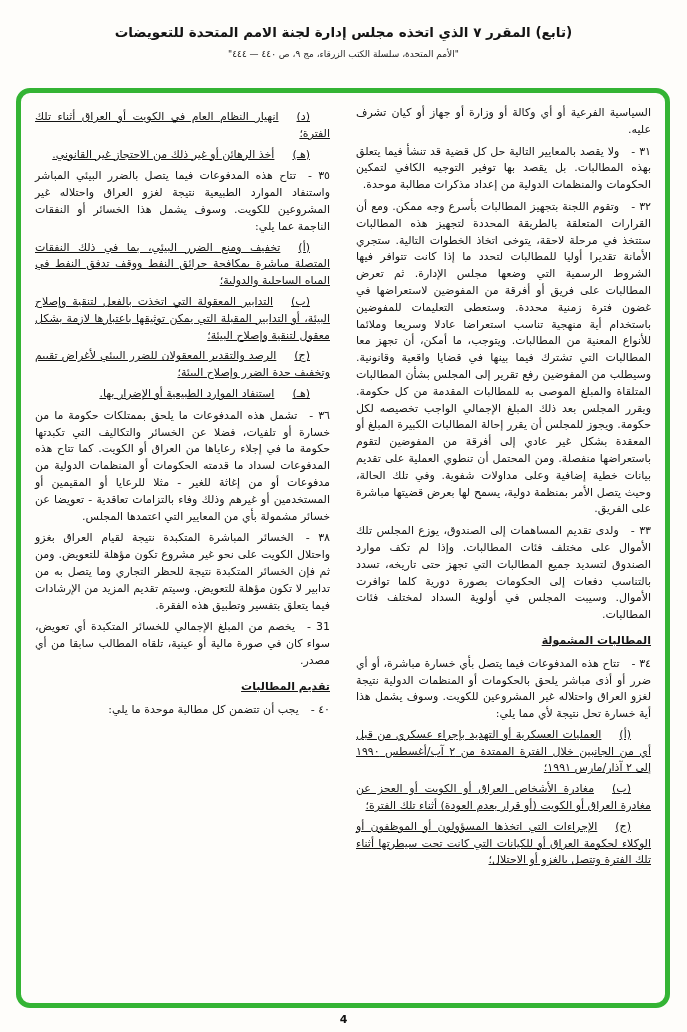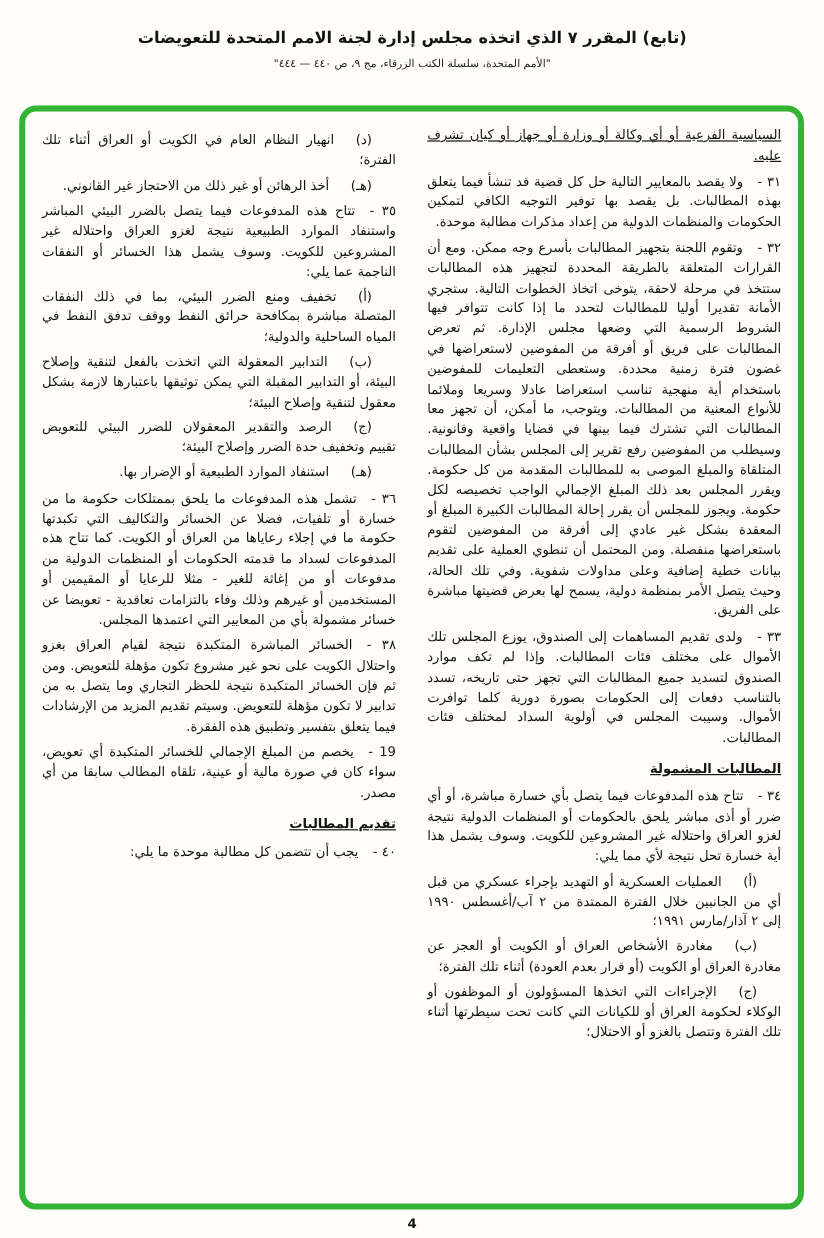--- a/index.html
+++ b/index.html
@@ -37,22 +37,22 @@
   .col {
     flex:1 1 0;
     min-width:0;
     font-size:11px;
     line-height:16.8px;
     text-align:justify;
     direction:rtl;
   }
   .para { margin:0 0 3px 0; }
   .para.num { margin-top:5px; }
-  .para.item { margin-top:4px; text-indent:20px; }
-  .para.cont { margin-top:0;text-decoration:underline; }
+  .para.item { margin-top:4px; text-indent:20px;text-decoration:underline; }
+  .para.cont { margin-top:0; }
   .para.heading { font-weight:bold; margin:9px 0 6px 0; text-indent:0;text-decoration:underline; }
   .para .marker { white-space:nowrap; }
   .para.num .marker { margin-inline-end:12px; }
   .para.item .marker { margin-inline-end:18px; }
 
   .page-number {
     position:absolute;
     bottom:6px; left:0;
     width:100%;
     text-align:center;
@@ -83,25 +83,25 @@
           <div class="para item"><span class="marker">(أ)</span><span>العمليات العسكرية أو التهديد بإجراء عسكري من قبل أي من الجانبين خلال الفترة الممتدة من ٢ آب/أغسطس ١٩٩٠ إلى ٢ آذار/مارس ١٩٩١؛</span></div>
           <div class="para item"><span class="marker">(ب)</span><span>مغادرة الأشخاص العراق أو الكويت أو العجز عن مغادرة العراق أو الكويت (أو قرار بعدم العودة) أثناء تلك الفترة؛</span></div>
           <div class="para item"><span class="marker">(ج)</span><span>الإجراءات التي اتخذها المسؤولون أو الموظفون أو الوكلاء لحكومة العراق أو للكيانات التي كانت تحت سيطرتها أثناء تلك الفترة وتتصل بالغزو أو الاحتلال؛</span></div>
         </div>
       <div class="col">
           <div class="para item"><span class="marker">(د)</span><span>انهيار النظام العام في الكويت أو العراق أثناء تلك الفترة؛</span></div>
           <div class="para item"><span class="marker">(هـ)</span><span>أخذ الرهائن أو غير ذلك من الاحتجاز غير القانوني.</span></div>
           <div class="para num"><span class="marker">٣٥ -</span><span>تتاح هذه المدفوعات فيما يتصل بالضرر البيئي المباشر واستنفاد الموارد الطبيعية نتيجة لغزو العراق واحتلاله غير المشروعين للكويت. وسوف يشمل هذا الخسائر أو النفقات الناجمة عما يلي:</span></div>
           <div class="para item"><span class="marker">(أ)</span><span>تخفيف ومنع الضرر البيئي، بما في ذلك النفقات المتصلة مباشرة بمكافحة حرائق النفط ووقف تدفق النفط في المياه الساحلية والدولية؛</span></div>
           <div class="para item"><span class="marker">(ب)</span><span>التدابير المعقولة التي اتخذت بالفعل لتنقية وإصلاح البيئة، أو التدابير المقبلة التي يمكن توثيقها باعتبارها لازمة بشكل معقول لتنقية وإصلاح البيئة؛</span></div>
-          <div class="para item"><span class="marker">(ج)</span><span>الرصد والتقدير المعقولان للضرر البيئي للتعويض تقييم وتخفيف حدة الضرر وإصلاح البيئة؛</span></div>
+          <div class="para item"><span class="marker">(ج)</span><span>الرصد والتقدير المعقولان للضرر البيئي لأغراض تقييم وتخفيف حدة الضرر وإصلاح البيئة؛</span></div>
           <div class="para item"><span class="marker">(هـ)</span><span>استنفاد الموارد الطبيعية أو الإضرار بها.</span></div>
           <div class="para num"><span class="marker">٣٦ -</span><span>تشمل هذه المدفوعات ما يلحق بممتلكات حكومة ما من خسارة أو تلفيات، فضلا عن الخسائر والتكاليف التي تكبدتها حكومة ما في إجلاء رعاياها من العراق أو الكويت. كما تتاح هذه المدفوعات لسداد ما قدمته الحكومات أو المنظمات الدولية من مدفوعات أو من إغاثة للغير - مثلا للرعايا أو المقيمين أو المستخدمين أو غيرهم وذلك وفاء بالتزامات تعاقدية - تعويضا عن خسائر مشمولة بأي من المعايير التي اعتمدها المجلس.</span></div>
           <div class="para num"><span class="marker">٣٨ -</span><span>الخسائر المباشرة المتكبدة نتيجة لقيام العراق بغزو واحتلال الكويت على نحو غير مشروع تكون مؤهلة للتعويض. ومن ثم فإن الخسائر المتكبدة نتيجة للحظر التجاري وما يتصل به من تدابير لا تكون مؤهلة للتعويض. وسيتم تقديم المزيد من الإرشادات فيما يتعلق بتفسير وتطبيق هذه الفقرة.</span></div>
-          <div class="para num"><span class="marker">19 -</span><span>يخصم من المبلغ الإجمالي للخسائر المتكبدة أي تعويض، سواء كان في صورة مالية أو عينية، تلقاه المطالب سابقا من أي مصدر.</span></div>
+          <div class="para num"><span class="marker">31 -</span><span>يخصم من المبلغ الإجمالي للخسائر المتكبدة أي تعويض، سواء كان في صورة مالية أو عينية، تلقاه المطالب سابقا من أي مصدر.</span></div>
           <div class="para heading"><span>تقديم المطالبات</span></div>
           <div class="para num"><span class="marker">٤٠ -</span><span>يجب أن تتضمن كل مطالبة موحدة ما يلي:</span></div>
         </div>
     </div>
   </div>
 
   <div class="page-number">4</div>
 
 </div>
 

